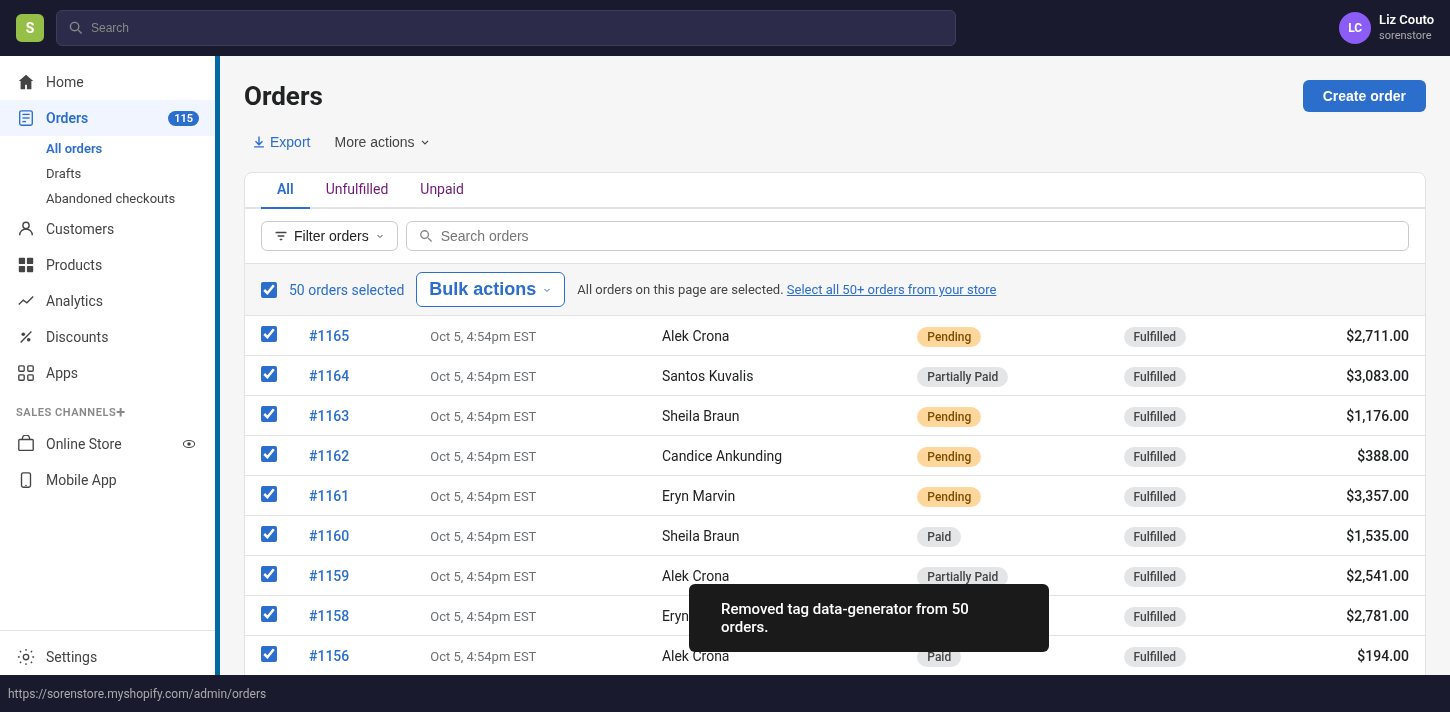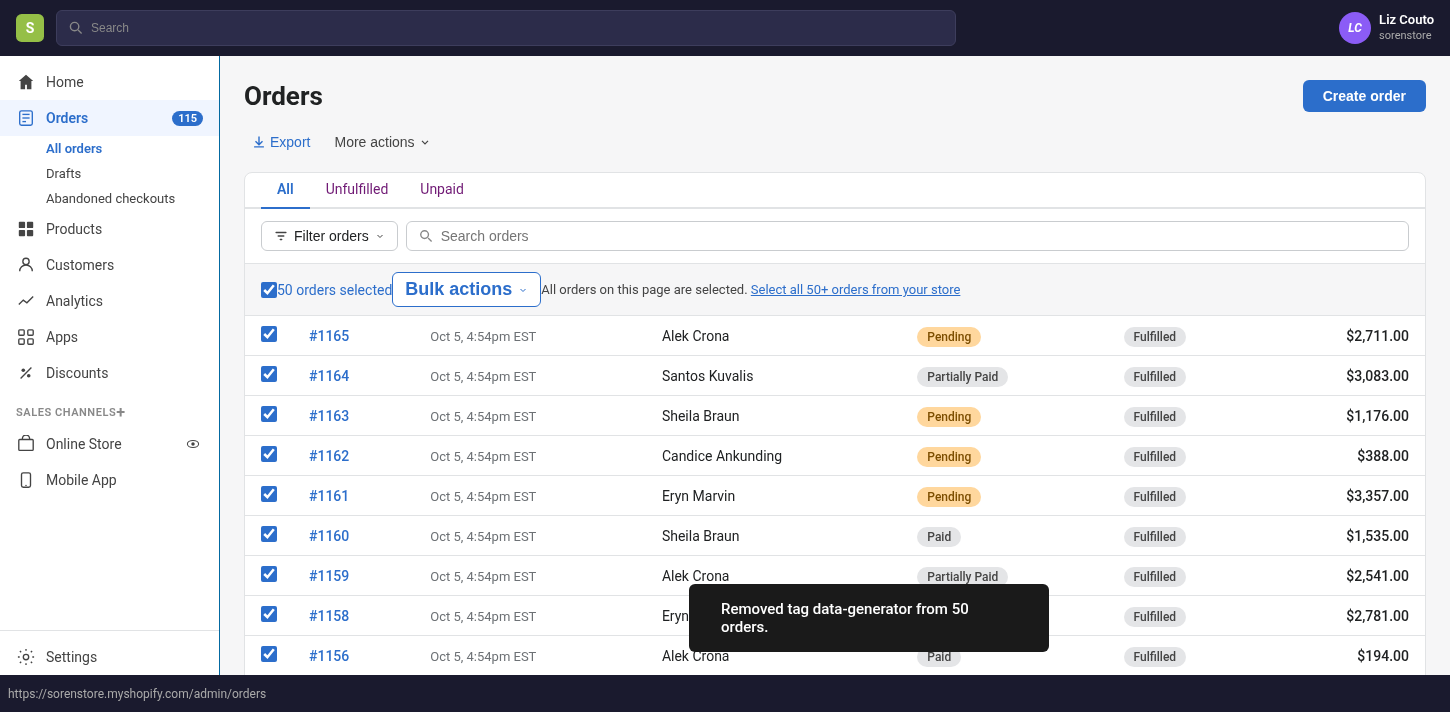--- a/index.html
+++ b/index.html
@@ -2,31 +2,31 @@
 <html><head>
   <meta charset="utf-8">
   <style>
     * { box-sizing: border-box; margin: 0; padding: 0; }
     body { font-family: -apple-system, BlinkMacSystemFont, 'Segoe UI', Roboto, sans-serif; font-size: 14px; background: #f6f6f7; color: #202223; }
 
     
     .app-wrapper { display: flex; flex-direction: column; height: 712px; width: 1450px; overflow: hidden; }
     .top-bar { display: flex; align-items: center; background: #1a1a2e; height: 56px; padding: 0 16px; gap: 12px; flex-shrink: 0; }
     .main-area { display: flex; flex: 1; overflow: hidden; }
-    .sidebar { width: 220px; background: #fff; border-right: 1px solid #0369a1; display: flex; flex-direction: column; overflow-y: auto; flex-shrink: 0; }
+    .sidebar { width: 220px; background: #fff; border-right: 5px solid #0369a1; display: flex; flex-direction: column; overflow-y: auto; flex-shrink: 0; }
     .content { flex: 1; background: #f6f6f7; overflow-y: auto; padding: 24px; }
 
     
     .logo-area { display: flex; align-items: center; gap: 8px; }
     .logo-icon { width: 28px; height: 28px; }
     .search-bar { flex: 1; max-width: 900px; background: #2c2c4a; border: 1px solid #3d3d5c; border-radius: 6px; display: flex; align-items: center; padding: 0 12px; gap: 8px; height: 36px; }
     .search-bar input { background: transparent; border: none; outline: none; color: #ccc; font-size: 12px; flex: 1; }
     .search-bar input::placeholder { color: #888; }
     .user-area { display: flex; align-items: center; gap: 8px; margin-left: auto; color: #fff; cursor: pointer; }
-    .avatar { width: 32px; height: 32px; border-radius: 50%; background: #8b5cf6; display: flex; align-items: center; justify-content: center; color: #fff; font-size: 12px; font-weight: bold; overflow: hidden; font-style: italic; }
+    .avatar { width: 32px; height: 32px; border-radius: 50%; background: #8b5cf6; display: flex; align-items: center; justify-content: center; color: #fff; font-size: 12px; font-weight: bold; overflow: hidden; }
     .user-text { line-height: 1.3; }
     .user-name { font-size: 13px; font-weight: 600; color: #fff; }
     .user-store { font-size: 11px; color: #aaa; }
 
     
     .sidebar-nav { padding: 8px 0; }
     .sidebar-item { display: flex; align-items: center; gap: 10px; padding: 8px 16px; cursor: pointer; color: #444; font-size: 14px; border-radius: 0; transition: background 0.15s; }
     .sidebar-item.active { color: #2c6ecb; font-weight: 600; background: #f0f5ff; }
     .sidebar-item .icon { width: 20px; height: 20px; display: flex; align-items: center; justify-content: center; color: inherit; flex-shrink: 0; }
     .sidebar-item .badge { background: #2c6ecb; color: #fff; border-radius: 10px; font-size: 11px; padding: 1px 6px; margin-left: auto; }
@@ -52,21 +52,21 @@
     .tab.active { color: #2c6ecb; border-bottom-color: #2c6ecb; font-weight: 600; }
 
     
     .orders-card { background: #fff; border: 1px solid #e1e3e5; border-radius: 8px; overflow: hidden; }
     .filter-search-row { display: flex; align-items: center; gap: 0; padding: 12px 16px; border-bottom: 1px solid #e1e3e5; }
     .filter-btn { display: flex; align-items: center; gap: 6px; border: 1px solid #c9cccf; border-radius: 6px; padding: 6px 12px; background: #fff; cursor: pointer; font-size: 14px; color: #202223; }
     .search-orders-input { flex: 1; display: flex; align-items: center; gap: 8px; border: 1px solid #c9cccf; border-radius: 6px; padding: 6px 12px; margin-left: 8px; background: #fff; }
     .search-orders-input input { border: none; outline: none; font-size: 14px; flex: 1; }
 
     
-    .bulk-bar { display: flex; align-items: center; padding: 8px 16px; background: #f6f6f7; border-bottom: 1px solid #e1e3e5; }
+    .bulk-bar { display: flex; align-items: center; gap: 12px; padding: 8px 16px; background: #f6f6f7; border-bottom: 1px solid #e1e3e5; }
     .checkbox-blue { accent-color: #2c6ecb; width: 16px; height: 16px; cursor: pointer; }
     .selected-label { font-size: 14px; color: #2c6ecb; }
     .bulk-actions-btn { display: flex; align-items: center; gap: 6px; border: 1px solid #2c6ecb; border-radius: 6px; padding: 6px 12px; background: #fff; cursor: pointer; font-size: 18px; color: #2c6ecb; font-weight: 600; }
     .select-all-msg { font-size: 13px; color: #444; }
     .select-all-link { color: #2c6ecb; cursor: pointer; text-decoration: underline; }
 
     
     .orders-table { width: 100%; border-collapse: collapse; }
     .orders-table tr { border-bottom: 1px solid #e1e3e5; }
     .orders-table tr:last-child { border-bottom: none; }
@@ -147,69 +147,69 @@
         </div>
         <div class="sidebar-sub">
           <div class="sidebar-sub-item active">All orders</div>
           <div class="sidebar-sub-item">Drafts</div>
           <div class="sidebar-sub-item">Abandoned checkouts</div>
         </div>
 
         <div class="sidebar-item">
           <span class="icon">
             <svg class="svg-icon" viewBox="0 0 20 20">
+                <circle cx="10" cy="6" r="3.5" stroke="currentColor" stroke-width="1.5" fill="none"></circle>
+                <path d="M3 17c0-3.866 3.134-7 7-7s7 3.134 7 7" stroke="currentColor" stroke-width="1.5" fill="none"></path>
+              </svg>
+          </span>
+          <span>Customers</span>
+        </div>
+
+        <div class="sidebar-item">
+          <span class="icon">
+            <svg class="svg-icon" viewBox="0 0 20 20">
                 <rect x="2" y="2" width="7" height="7" rx="1" fill="currentColor"></rect>
                 <rect x="11" y="2" width="7" height="7" rx="1" fill="currentColor"></rect>
                 <rect x="2" y="11" width="7" height="7" rx="1" fill="currentColor"></rect>
                 <rect x="11" y="11" width="7" height="7" rx="1" fill="currentColor"></rect>
               </svg>
           </span>
           <span>Products</span>
         </div>
 
         <div class="sidebar-item">
           <span class="icon">
             <svg class="svg-icon" viewBox="0 0 20 20">
-                <circle cx="10" cy="6" r="3.5" stroke="currentColor" stroke-width="1.5" fill="none"></circle>
-                <path d="M3 17c0-3.866 3.134-7 7-7s7 3.134 7 7" stroke="currentColor" stroke-width="1.5" fill="none"></path>
-              </svg>
-          </span>
-          <span>Customers</span>
-        </div>
-
-        <div class="sidebar-item">
-          <span class="icon">
-            <svg class="svg-icon" viewBox="0 0 20 20">
                 <polyline points="2,14 7,9 11,12 18,5" stroke="currentColor" stroke-width="1.5" fill="none"></polyline>
               </svg>
           </span>
           <span>Analytics</span>
+        </div>
+
+        <div class="sidebar-item">
+          <span class="icon">
+            <svg class="svg-icon" viewBox="0 0 20 20">
+                <circle cx="7" cy="7" r="2" fill="currentColor"></circle>
+                <circle cx="13" cy="13" r="2" fill="currentColor"></circle>
+                <line x1="4" y1="16" x2="16" y2="4" stroke="currentColor" stroke-width="1.5"></line>
+              </svg>
+          </span>
+          <span>Discounts</span>
         </div>
 
         <div class="sidebar-item">
           <span class="icon">
             <svg class="svg-icon" viewBox="0 0 20 20">
                 <rect x="2" y="2" width="6" height="6" rx="1" stroke="currentColor" stroke-width="1.5" fill="none"></rect>
                 <rect x="12" y="2" width="6" height="6" rx="1" stroke="currentColor" stroke-width="1.5" fill="none"></rect>
                 <rect x="2" y="12" width="6" height="6" rx="1" stroke="currentColor" stroke-width="1.5" fill="none"></rect>
                 <rect x="12" y="12" width="6" height="6" rx="1" stroke="currentColor" stroke-width="1.5" fill="none"></rect>
               </svg>
           </span>
           <span>Apps</span>
-        </div>
-
-        <div class="sidebar-item">
-          <span class="icon">
-            <svg class="svg-icon" viewBox="0 0 20 20">
-                <circle cx="7" cy="7" r="2" fill="currentColor"></circle>
-                <circle cx="13" cy="13" r="2" fill="currentColor"></circle>
-                <line x1="4" y1="16" x2="16" y2="4" stroke="currentColor" stroke-width="1.5"></line>
-              </svg>
-          </span>
-          <span>Discounts</span>
         </div>
 
         <div class="sidebar-section-title">
           <span>SALES CHANNELS</span>
           <span class="add-icon">+</span>
         </div>
         <div class="sidebar-item">
           <span class="icon">
             <svg class="svg-icon" viewBox="0 0 20 20">
                 <rect x="2" y="5" width="16" height="12" rx="1" stroke="currentColor" stroke-width="1.5" fill="none"></rect>

